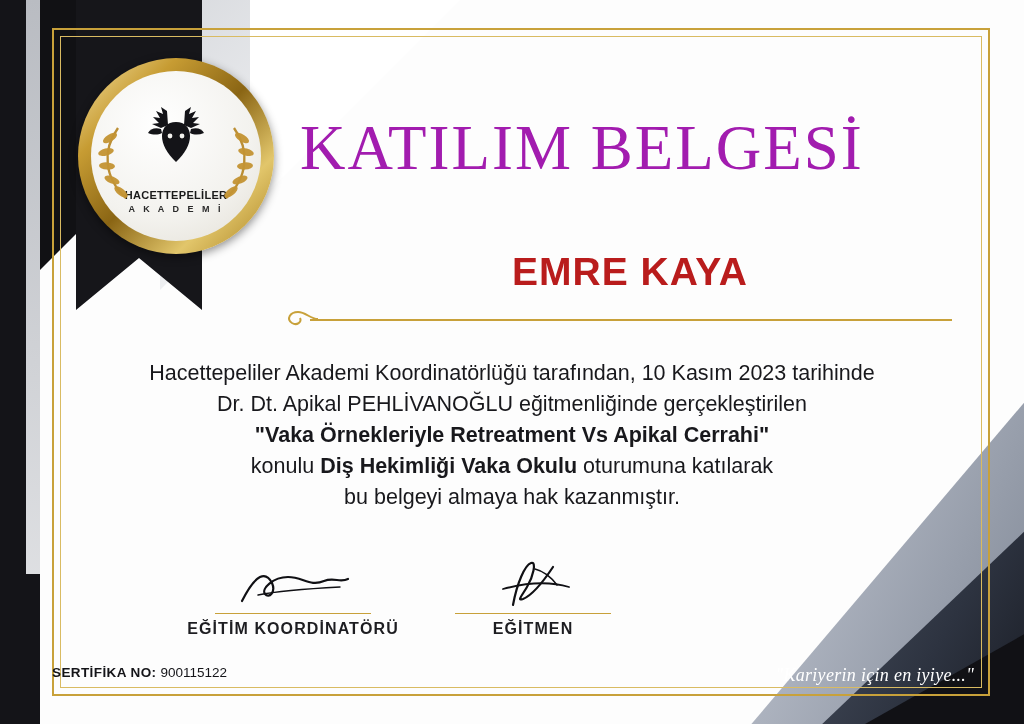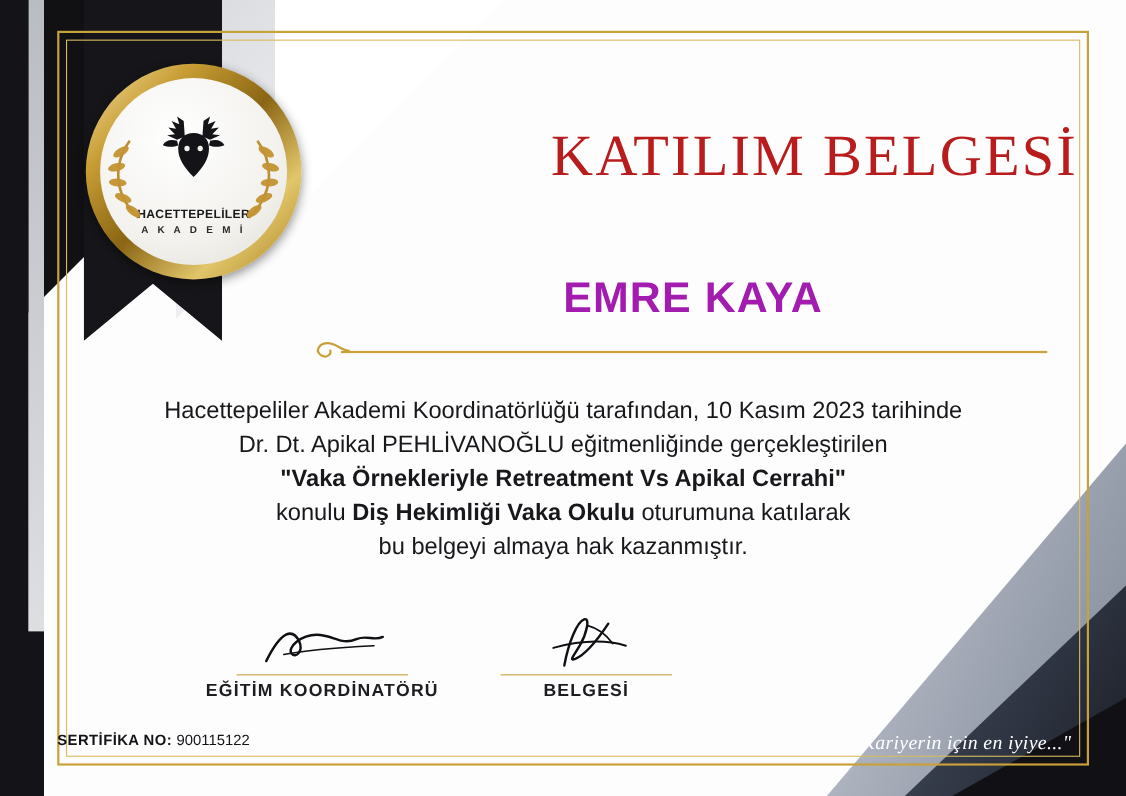--- a/index.html
+++ b/index.html
@@ -161,38 +161,38 @@
     width: 100%;
     height: 120px;
     pointer-events: none;
   }
 
   
   .title {
     position: absolute;
     top: 112px; left: 300px;
     width: 680px;
-    text-align: right;
+    text-align: left;
     font-family: "Liberation Serif", serif;
-    font-size: 53px;
+    font-size: 63px;
     letter-spacing: 2px;
-    color: #b91c1c;
+    color: #a21caf;
     font-weight: 400;
   }
 
   .recipient {
     position: absolute;
     top: 250px; left: 280px;
     width: 700px;
     text-align: center;
     font-family: "Liberation Sans", sans-serif;
     font-size: 39px;
     font-weight: 700;
     letter-spacing: 1px;
-    color: #a21caf;
+    color: #b91c1c;
   }
 
   .divider {
     position: absolute;
     top: 308px; left: 276px;
     width: 676px;
     height: 22px;
   }
   .divider .line {
     position: absolute;
@@ -367,21 +367,21 @@
 
   <div class="sig-block sig-right">
     <div class="sig-mark">
       <svg width="120" height="52" viewBox="0 0 120 52" aria-hidden="true">
         <path d="M40 48 C44 26 52 8 58 6 C64 4 60 20 54 30 C48 40 44 44 50 42 C60 38 72 22 80 10" fill="none" stroke="#101014" stroke-width="2.2" stroke-linecap="round"></path>
         <path d="M30 32 C52 26 76 24 96 30" fill="none" stroke="#101014" stroke-width="1.8" stroke-linecap="round"></path>
         <path d="M62 12 C70 14 78 20 84 28" fill="none" stroke="#101014" stroke-width="1.6" stroke-linecap="round"></path>
       </svg>
     </div>
     <div class="sig-rule"></div>
-    <div class="sig-label">BELGESİ</div>
+    <div class="sig-label">EĞİTMEN</div>
   </div>
 
   <div class="serial">
     <span class="lbl">SERTİFİKA NO:</span><span class="val">900115122</span>
   </div>
 
   <div class="slogan">"Kariyerin için en iyiye..."</div>
 </div>
 
 </body></html>

